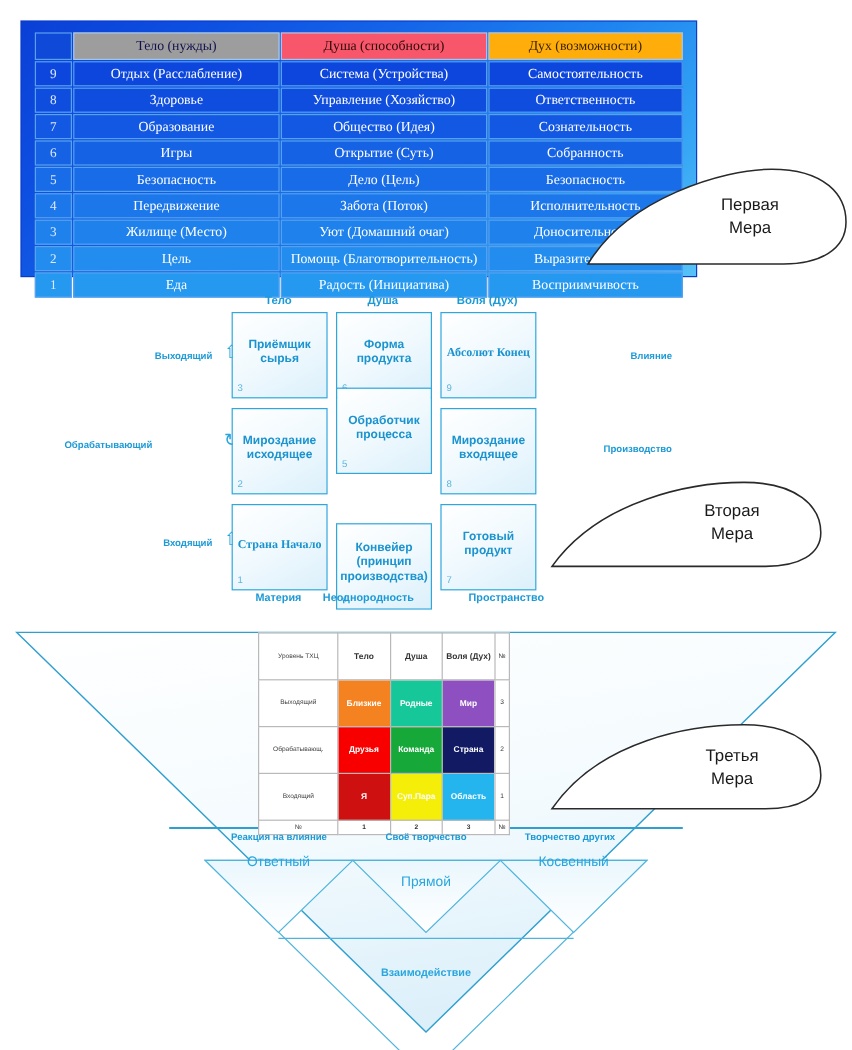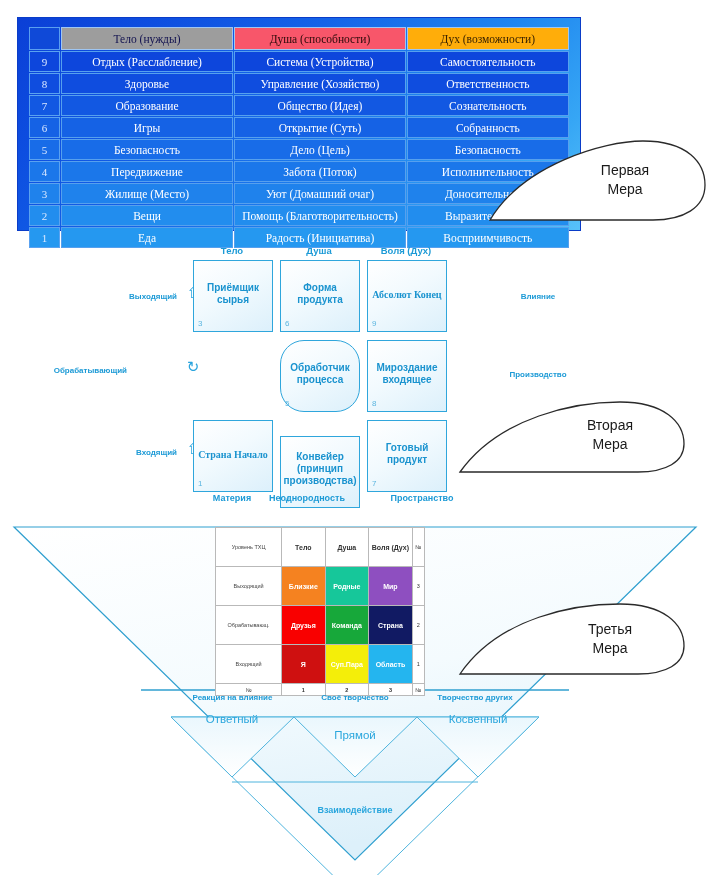--- a/index.html
+++ b/index.html
@@ -33,21 +33,21 @@
 
   
   #grid-section{position:absolute;left:0;top:240px;width:710px;height:262px;}
   .g-coltop{position:absolute;font-size:9.5px;font-weight:bold;color:#1c9ad6;
      text-align:center;width:90px;}
   .g-colbot{position:absolute;font-size:9px;font-weight:bold;color:#1c9ad6;
      text-align:center;width:110px;}
   .g-rowleft{position:absolute;font-size:8px;font-weight:bold;color:#1c9ad6;
      text-align:right;width:95px;}
   .g-rowright{position:absolute;font-size:8px;font-weight:bold;color:#1c9ad6;
-     text-align:center;width:100px;margin-left:28px;}
+     text-align:right;width:100px;}
   .g-arrow{position:absolute;font-size:15px;color:#2aa4dd;width:16px;text-align:center;}
   .g-box{position:absolute;width:78px;height:70px;border:1.3px solid #2fa6dc;
      background:linear-gradient(150deg,#ffffff 0%,#f2fafe 45%,#dcf0fb 100%);}
   .g-box .lbl{position:absolute;left:0;right:0;top:50%;transform:translateY(-58%);
      text-align:center;font-size:10px;font-weight:bold;color:#1a93cf;line-height:12px;}
   .g-box .lbl.serifed{font-family:"Liberation Serif","DejaVu Serif",serif;}
   .g-box .num{position:absolute;left:4px;bottom:3px;font-size:8px;color:#5cb6e0;}
 
   
   #tri-section{position:absolute;left:0;top:505px;width:710px;height:370px;}
@@ -122,21 +122,21 @@
           <td class="nt-cell c2 r4">Исполнительность</td>
         </tr>
         <tr>
           <td class="nt-num r3">3</td>
           <td class="nt-cell c0 r3">Жилище (Место)</td>
           <td class="nt-cell c1 r3">Уют (Домашний очаг)</td>
           <td class="nt-cell c2 r3">Доносительность</td>
         </tr>
         <tr>
           <td class="nt-num r2">2</td>
-          <td class="nt-cell c0 r2">Вещи</td>
+          <td class="nt-cell c0 r2">Цель</td>
           <td class="nt-cell c1 r2">Помощь (Благотворительность)</td>
           <td class="nt-cell c2 r2">Выразительность</td>
         </tr>
         <tr>
           <td class="nt-num r1">1</td>
           <td class="nt-cell c0 r1">Еда</td>
           <td class="nt-cell c1 r1">Радость (Инициатива)</td>
           <td class="nt-cell c2 r1">Восприимчивость</td>
         </tr>
       </tbody>
@@ -167,21 +167,25 @@
     </div>
   <div class="g-box" style="left:280px;top:20px;">
     <div class="lbl">Форма продукта</div>
     <div class="num">6</div>
     </div>
   <div class="g-box" style="left:367px;top:20px;">
     <div class="lbl serifed">Абсолют Конец</div>
     <div class="num">9</div>
     </div>
 
-  <div class="g-box" style="left:280px;top:100px;border-radius:24px;">
+  <div class="g-box" style="left:193px;top:100px;">
+    <div class="lbl">Мироздание исходящее</div>
+    <div class="num">2</div>
+    </div>
+  <div class="g-box" style="left:280px;top:83px;">
     <div class="lbl">Обработчик процесса</div>
     <div class="num">5</div>
     </div>
   <div class="g-box" style="left:367px;top:100px;">
     <div class="lbl">Мироздание входящее</div>
     <div class="num">8</div>
     </div>
 
   <div class="g-box" style="left:193px;top:180px;">
     <div class="lbl serifed">Страна Начало</div>

